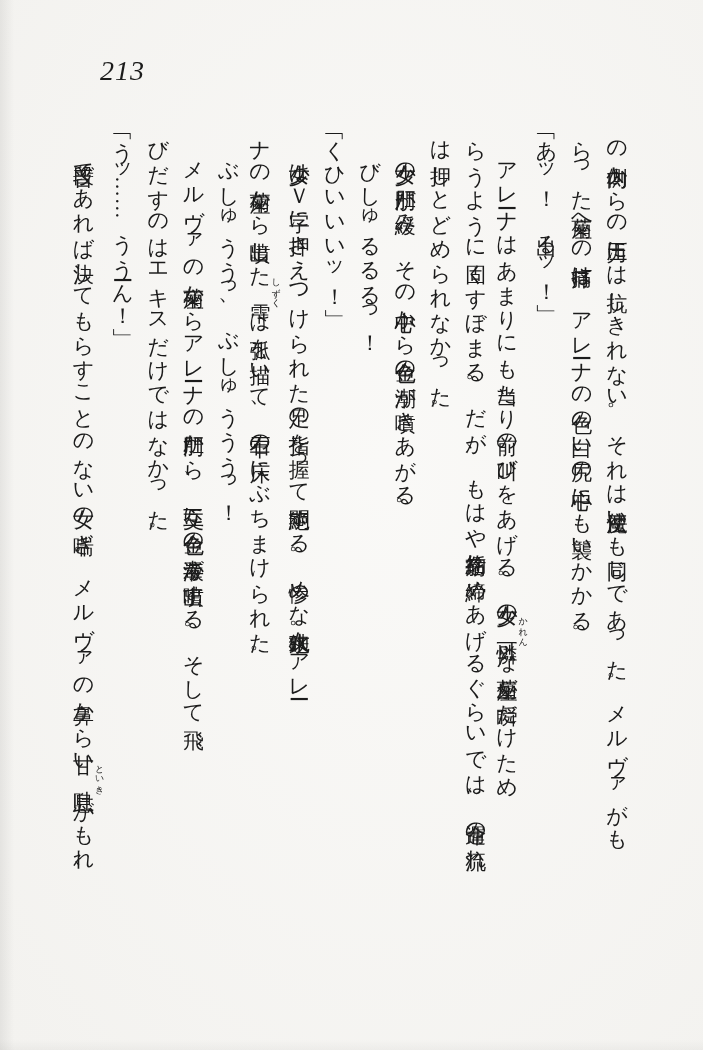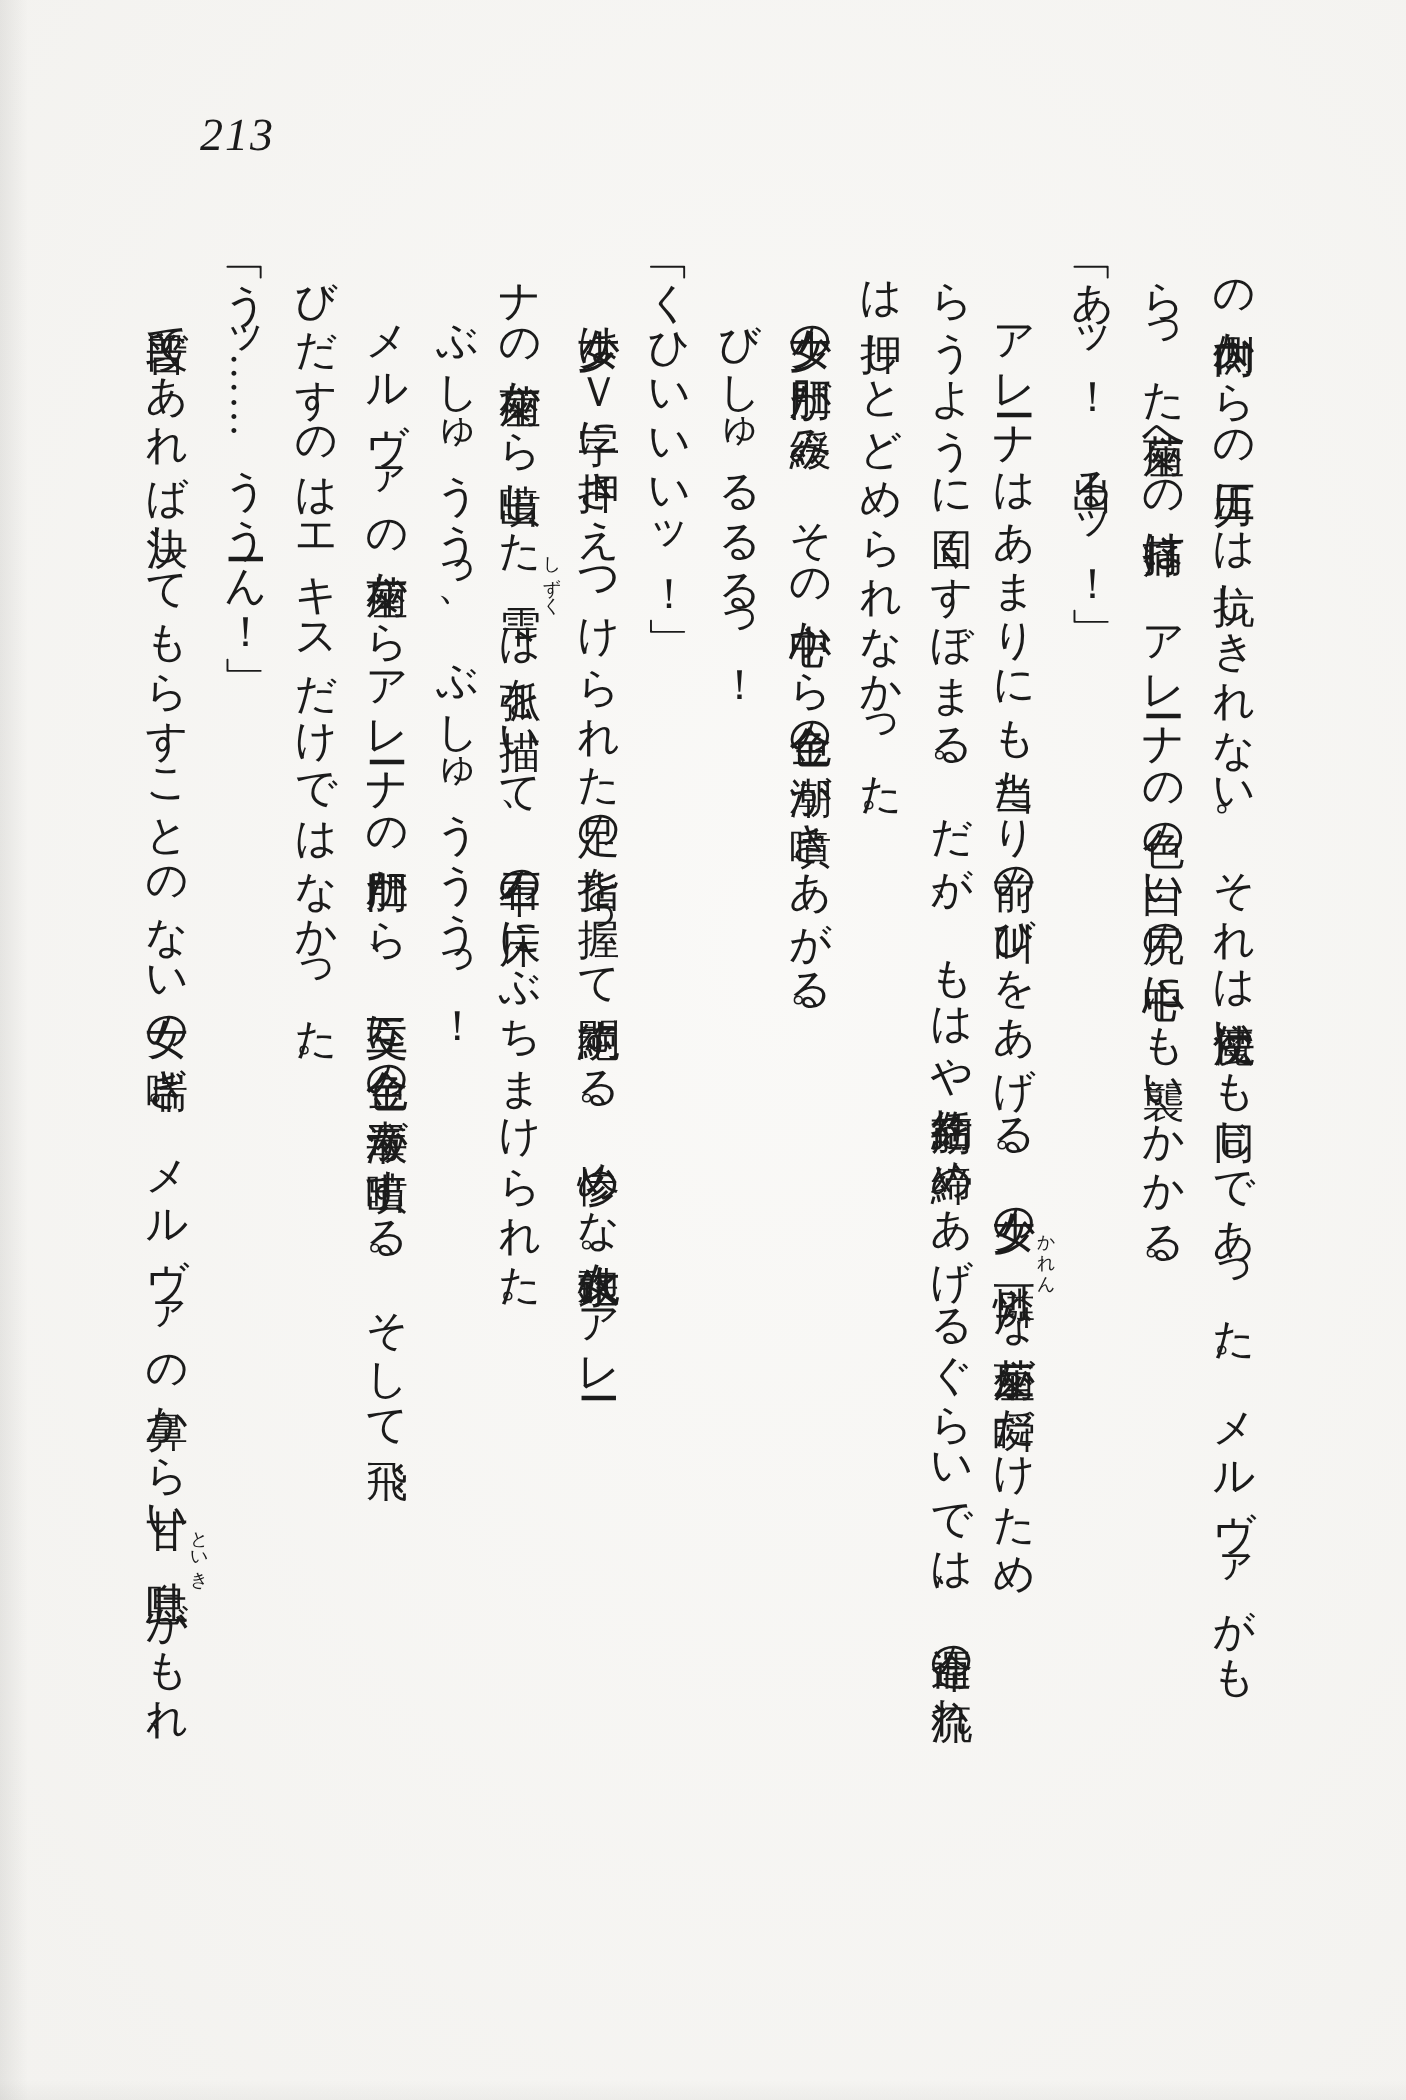--- a/index.html
+++ b/index.html
@@ -27,21 +27,21 @@
   }
   .page {
     position: absolute;
     inset: 0;
     background: var(--paper);
   }
   .page-number {
     position: absolute;
     left: 100px;
     top: 55px;
-    font-size: 23px;
+    font-size: 28px;
     font-style: italic;
     letter-spacing: 1px;
     color: var(--ink);
   }
   .page-text {
     position: absolute;
     top: 126px;
     right: 69px;
     height: 852px;
     width: 566px;

